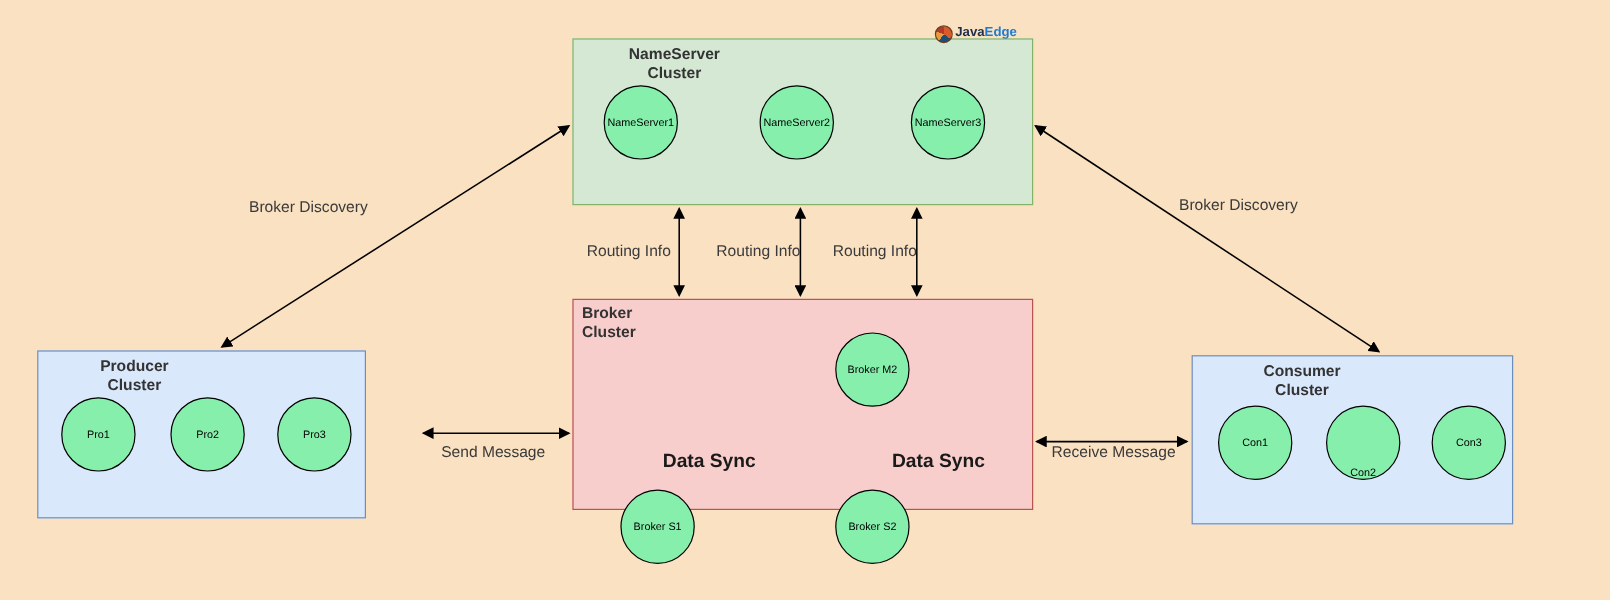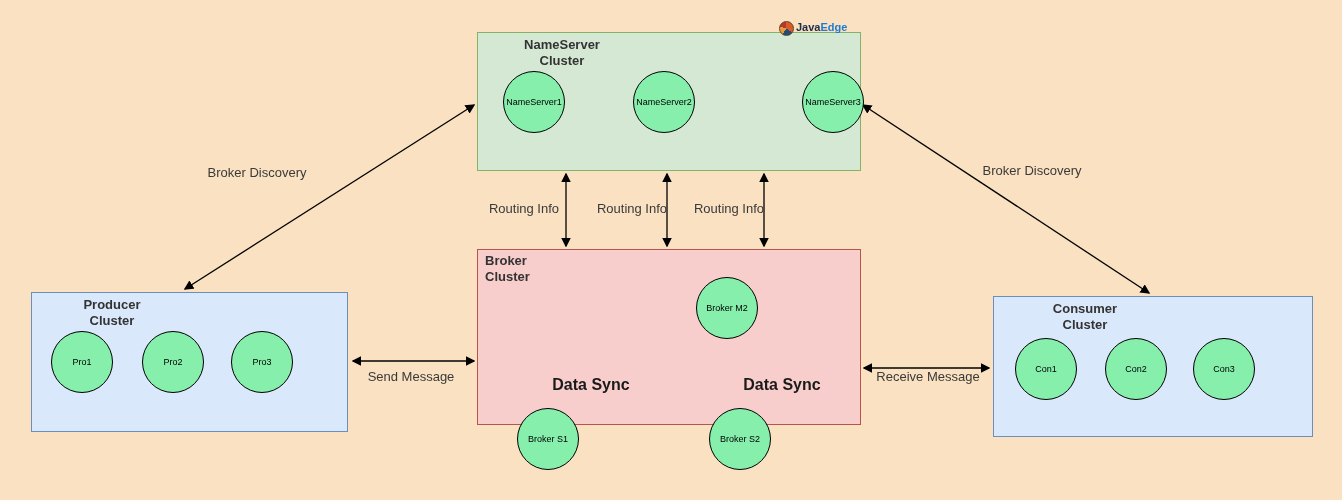--- a/index.html
+++ b/index.html
@@ -91,66 +91,66 @@
     <div class="cluster-title centered" style="left:0; top:4px; width:96px;">
       <div>NameServer</div>
       <div>Cluster</div>
     </div>
     <div class="node" style="left:25px; top:38px;">
         <span>NameServer1</span>
       </div>
     <div class="node" style="left:155px; top:38px;">
         <span>NameServer2</span>
       </div>
-    <div class="node" style="left:281px; top:38px;margin-left:43px;">
+    <div class="node" style="left:281px; top:38px;">
         <span>NameServer3</span>
       </div>
   </div>
 
   <div class="cluster red" style="left:477px; top:249px; width:384px; height:176px;">
     <div class="cluster-title" style="left:7px; top:3px;">
       <div>Broker</div>
       <div>Cluster</div>
     </div>
     <div class="node" style="left:218px; top:27px;">
         <span>Broker M2</span>
       </div>
     <div class="node" style="left:39px;  top:158px;">
         <span>Broker S1</span>
       </div>
-    <div class="node" style="left:231px; top:158px;">
+    <div class="node" style="left:218px; top:158px;">
         <span>Broker S2</span>
       </div>
   </div>
 
-  <div class="cluster blue" style="left:31px; top:292px; width:317px; height:140px;">
+  <div class="cluster blue" style="left:31px; top:292px; width:274px; height:140px;">
     <div class="cluster-title centered" style="left:4px; top:4px; width:80px;">
       <div>Producer</div>
       <div>Cluster</div>
     </div>
     <div class="node" style="left:19px;  top:38px;">
         <span>Pro1</span>
       </div>
     <div class="node" style="left:110px; top:38px;">
         <span>Pro2</span>
       </div>
     <div class="node" style="left:199px; top:38px;">
         <span>Pro3</span>
       </div>
   </div>
 
-  <div class="cluster blue" style="left:993px; top:296px; width:320px; height:141px;">
+  <div class="cluster blue" style="left:993px; top:296px; width:268px; height:141px;">
     <div class="cluster-title centered" style="left:10px; top:4px; width:90px;">
       <div>Consumer</div>
       <div>Cluster</div>
     </div>
     <div class="node" style="left:21px;  top:41px;">
         <span>Con1</span>
       </div>
-    <div class="node" style="left:111px; top:41px;">
+    <div class="node" style="left:111px; top:41px;align-items:flex-end;">
         <span>Con2</span>
       </div>
     <div class="node" style="left:199px; top:41px;">
         <span>Con3</span>
       </div>
   </div>
 
   <div class="edge-label" style="left:257px;  top:165px;">Broker Discovery</div>
   <div class="edge-label" style="left:1032px; top:163px;">Broker Discovery</div>
   <div class="edge-label" style="left:524px;  top:201px;">Routing Info</div>

